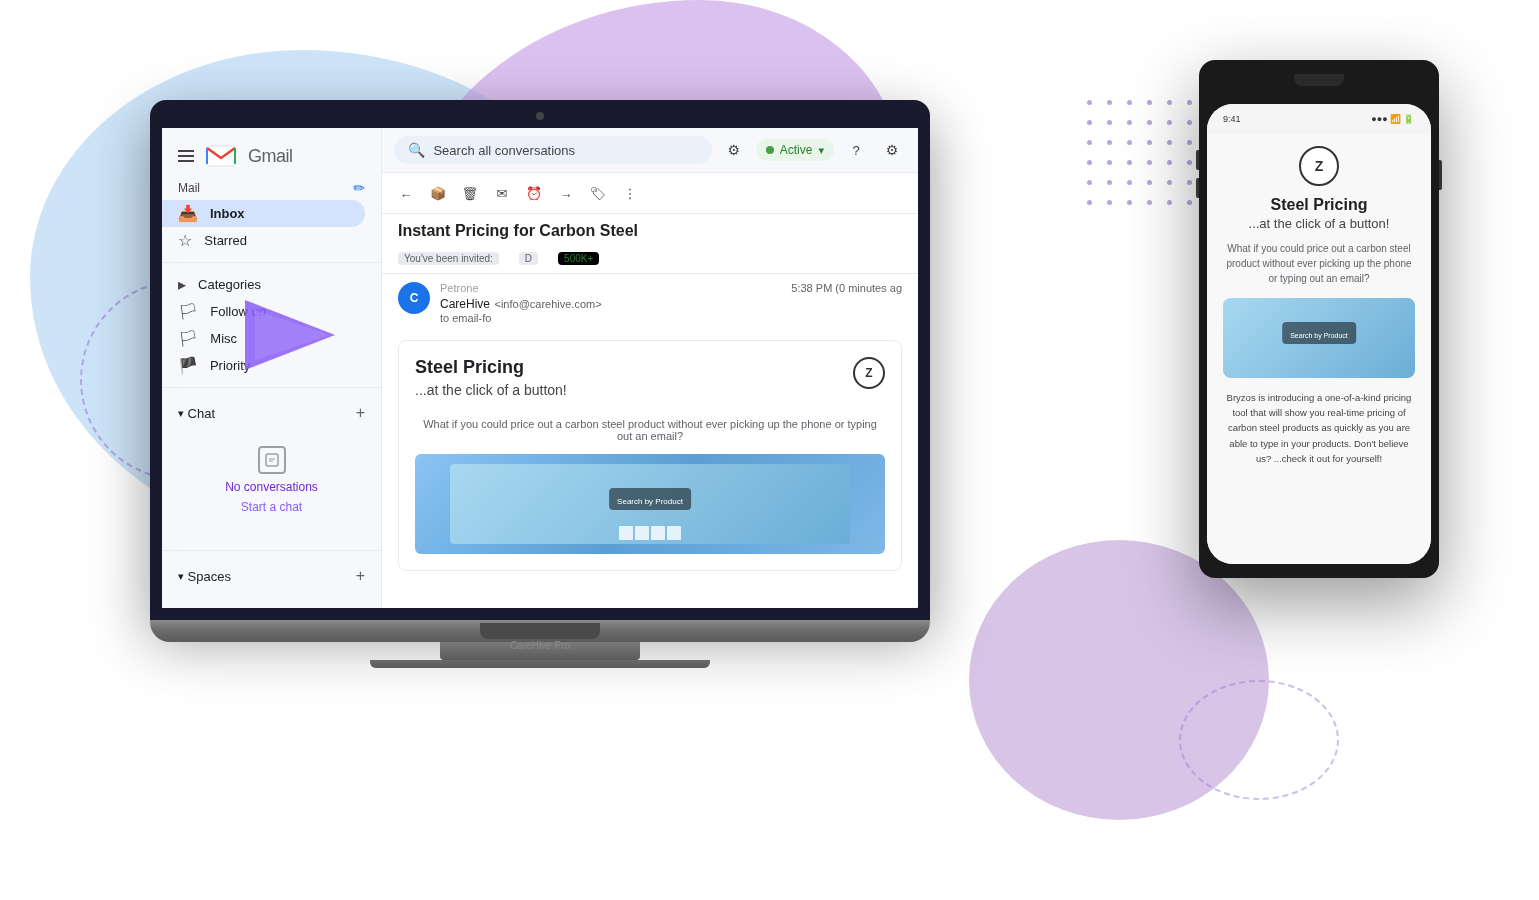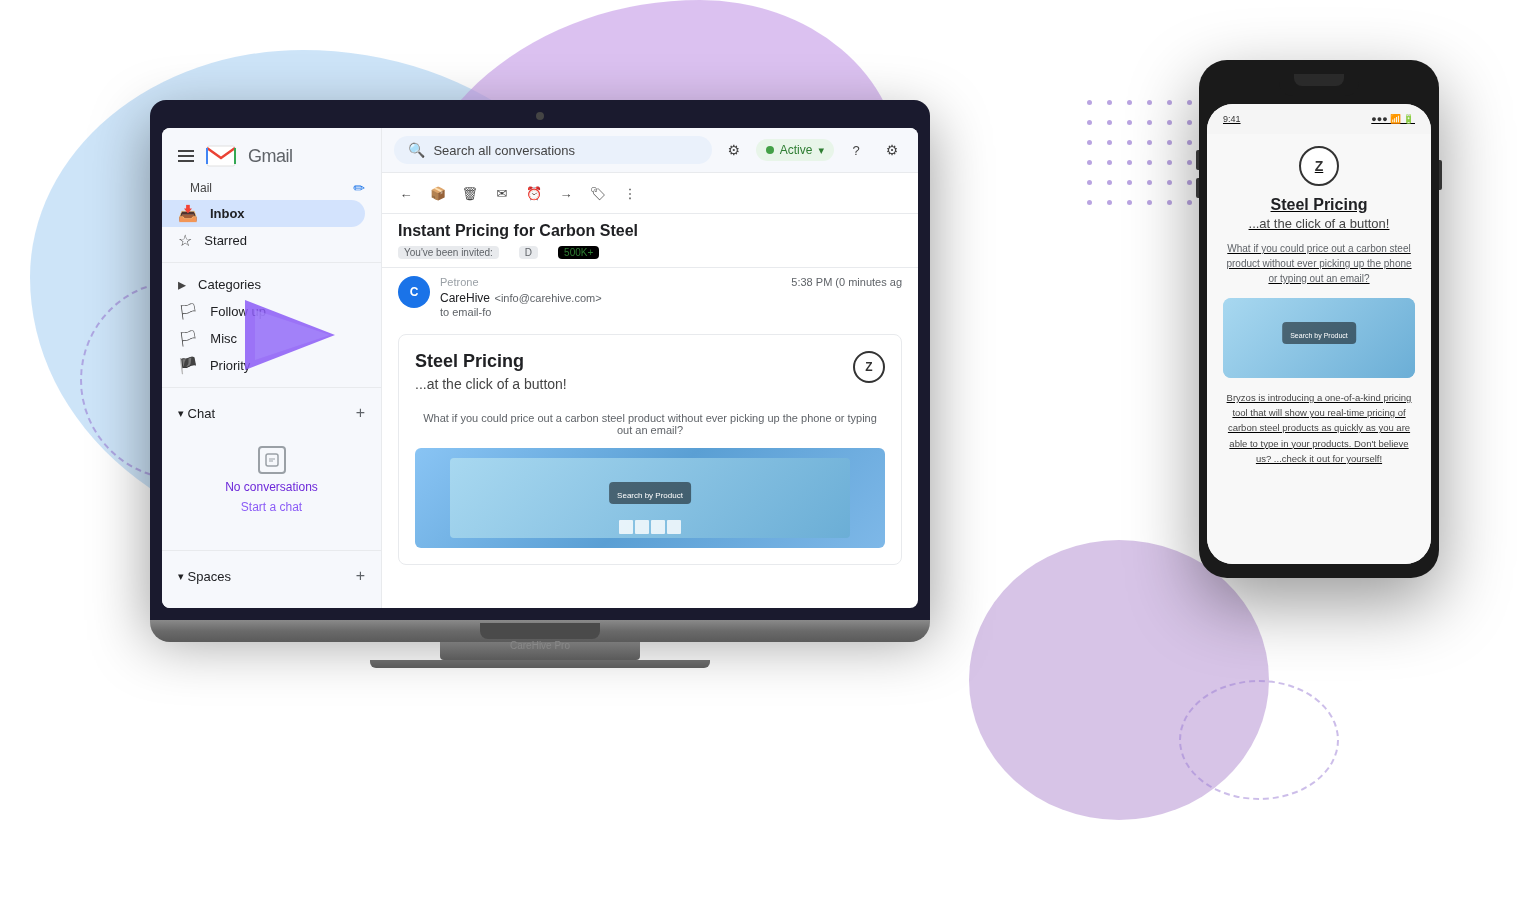--- a/index.html
+++ b/index.html
@@ -78,21 +78,21 @@
     .macbook-screen {
       background: #1a1a2e;
       border-radius: 16px 16px 0 0;
       padding: 12px;
       box-shadow: 0 20px 60px rgba(0,0,0,0.4);
       position: relative;
     }
 
     .macbook-screen-inner {
       background: #f0f0f0;
-      border-radius: 8px;
+      border-radius: 1px;
       overflow: hidden;
       width: 100%;
       height: 480px;
       display: flex;
     }
 
     .macbook-base {
       background: linear-gradient(180deg, #8a8a8a 0%, #6a6a6a 50%, #5a5a5a 100%);
       height: 22px;
       border-radius: 0 0 20px 20px;
@@ -169,21 +169,20 @@
     }
 
     .sidebar-section-header {
       display: flex;
       align-items: center;
       justify-content: space-between;
       padding: 4px 16px;
       font-size: 12px;
       color: #444;
       font-weight: 500;
-      margin-left: 12px;
     }
 
     .sidebar-item {
       display: flex;
       align-items: center;
       padding: 4px 16px;
       border-radius: 0 24px 24px 0;
       cursor: pointer;
       gap: 12px;
       font-size: 13px;
@@ -346,21 +345,21 @@
     }
 
     .email-subject-area {
       padding: 8px 16px;
       border-bottom: 1px solid #e8eaed;
     }
     .email-subject {
       font-size: 16px;
       font-weight: 600;
       color: #202124;
-      margin-bottom: 6px;
+      margin-bottom: 12px;
     }
     .email-tags {
       display: flex;
       gap: 20px;
       align-items: center;
     }
     .email-tag {
       font-size: 10px;
       background: #e8eaed;
       padding: 1px 6px;
@@ -491,25 +490,24 @@
     .phone-wrapper {
       position: absolute;
       right: 100px;
       top: 60px;
       z-index: 15;
       width: 240px;
     }
 
     .phone-frame {
       background: #1a1a1a;
-      border-radius: 28px;
+      border-radius: 16px;
       padding: 14px 8px;
       box-shadow: 0 25px 70px rgba(0,0,0,0.4);
       position: relative;
-      text-decoration: underline;
     }
 
     .phone-notch {
       width: 80px;
       height: 22px;
       background: #1a1a1a;
       border-radius: 0 0 14px 14px;
       margin: 0 auto 8px;
       position: relative;
       z-index: 5;

